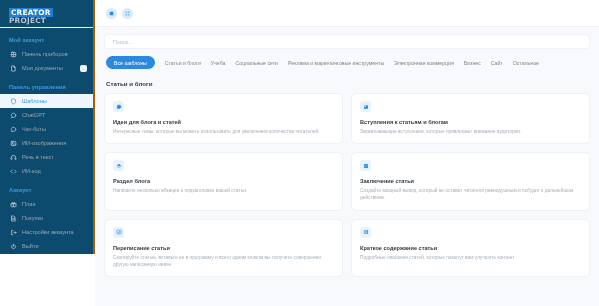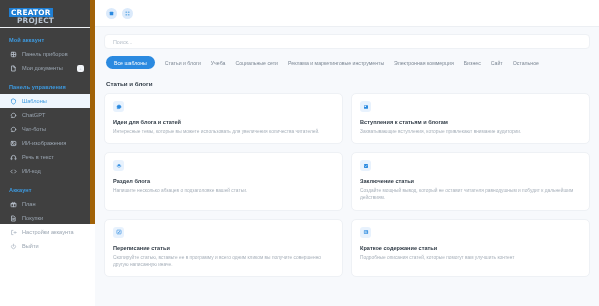--- a/index.html
+++ b/index.html
@@ -6,34 +6,34 @@
   html, body {
     width: 599px; height: 306px;
     background: #ffffff;
     font-family: "Liberation Sans", "DejaVu Sans", sans-serif;
     overflow: hidden;
   }
   .app { display: flex; width: 599px; height: 306px; }
 
   
   .sidebar {
-    width: 95px; height: 224px; background: #404040;
-    border-right: 5px solid #a16207;
+    width: 95px; height: 254px; background: #0c4a6e;
+    border-right: 2px solid #a16207;
     flex: 0 0 95px; position: relative;
   }
   .logo-wrap { height: 27px; display: flex; align-items: center; padding-left: 9px; }
   .logo { line-height: 1; }
   .logo-top {
     display: inline-block; background: #1f7fd4; color: #ffffff;
     font-size: 7.4px; font-weight: bold; letter-spacing: .2px;
     padding: 1px 2px 0 2px; font-family: "DejaVu Sans", sans-serif;
   }
   .logo-bot {
     display: block; color: #b9c3cf; font-size: 7.4px; font-weight: bold;
-    letter-spacing: .2px; margin-top: -1px; margin-left: 8px;
+    letter-spacing: .2px; margin-top: -1px; 
     font-family: "DejaVu Sans", sans-serif;
   }
   .sb-sep { height: 1px; background: #eef1f5; margin: 0; }
   .sb-group-title {
     color: #3d9ae0; font-size: 5.6px; font-weight: bold;
     padding: 9px 0 4px 9px; letter-spacing: .1px;
   }
   .sb-item {
     display: flex; align-items: center; gap: 5px;
     height: 14px; padding-left: 9px; padding-right: 6px;

